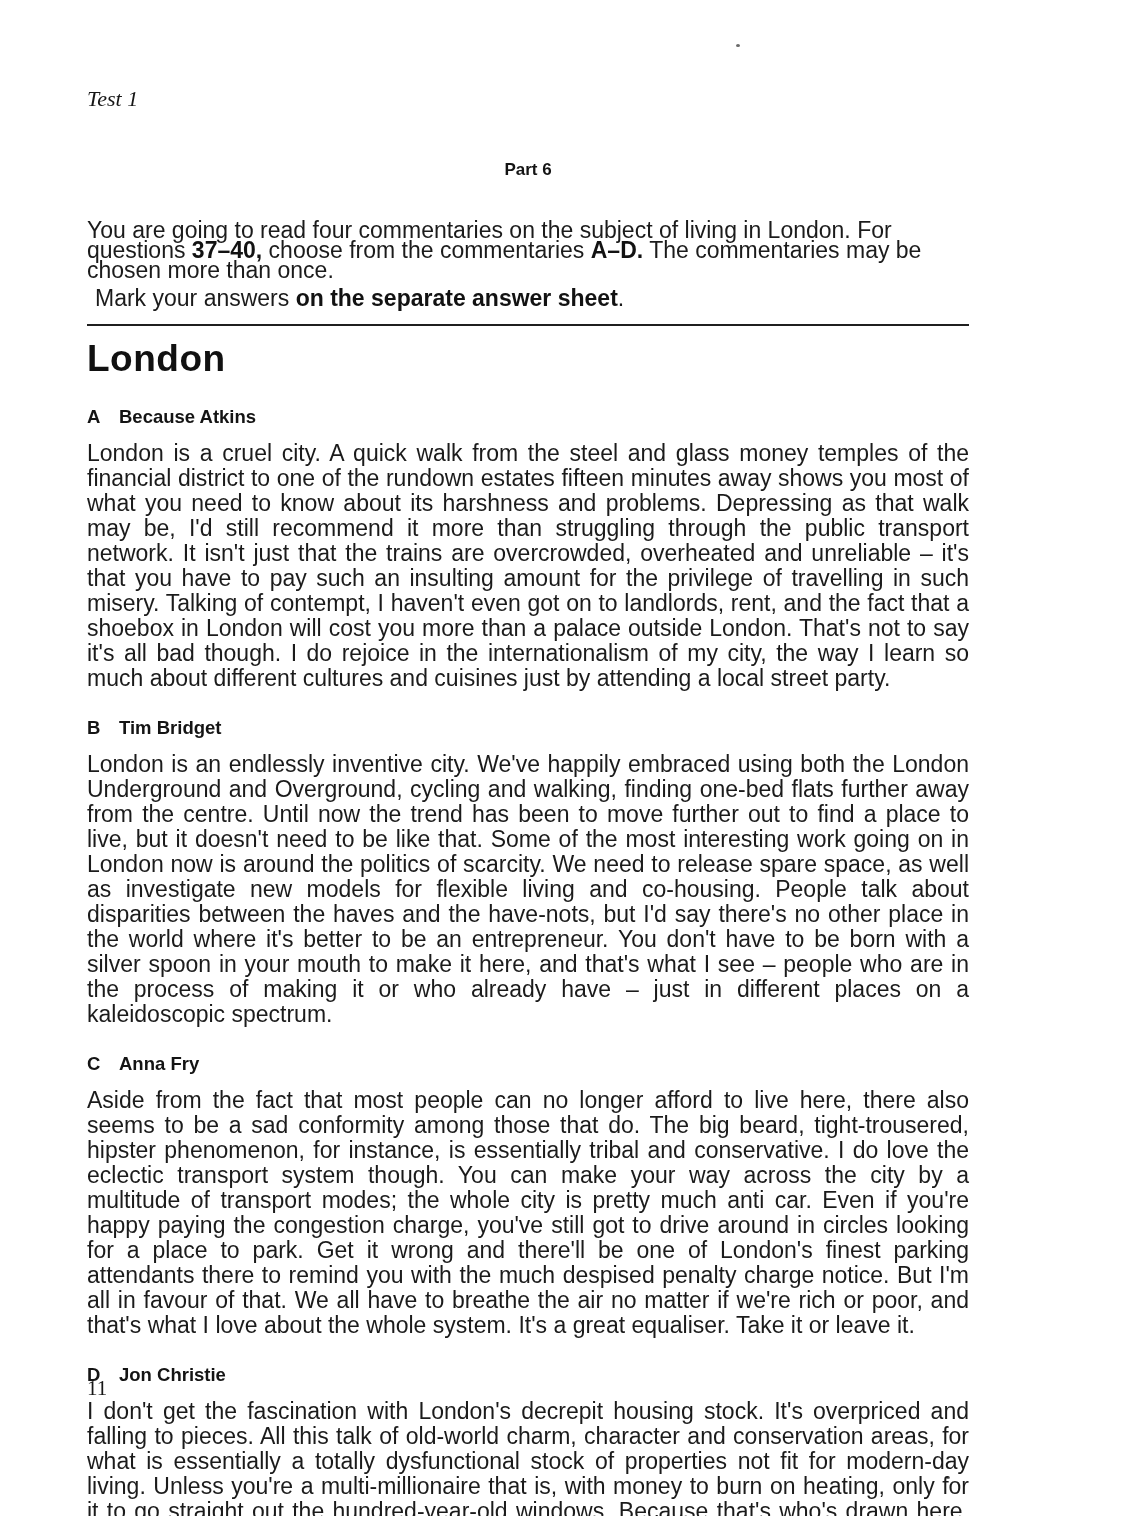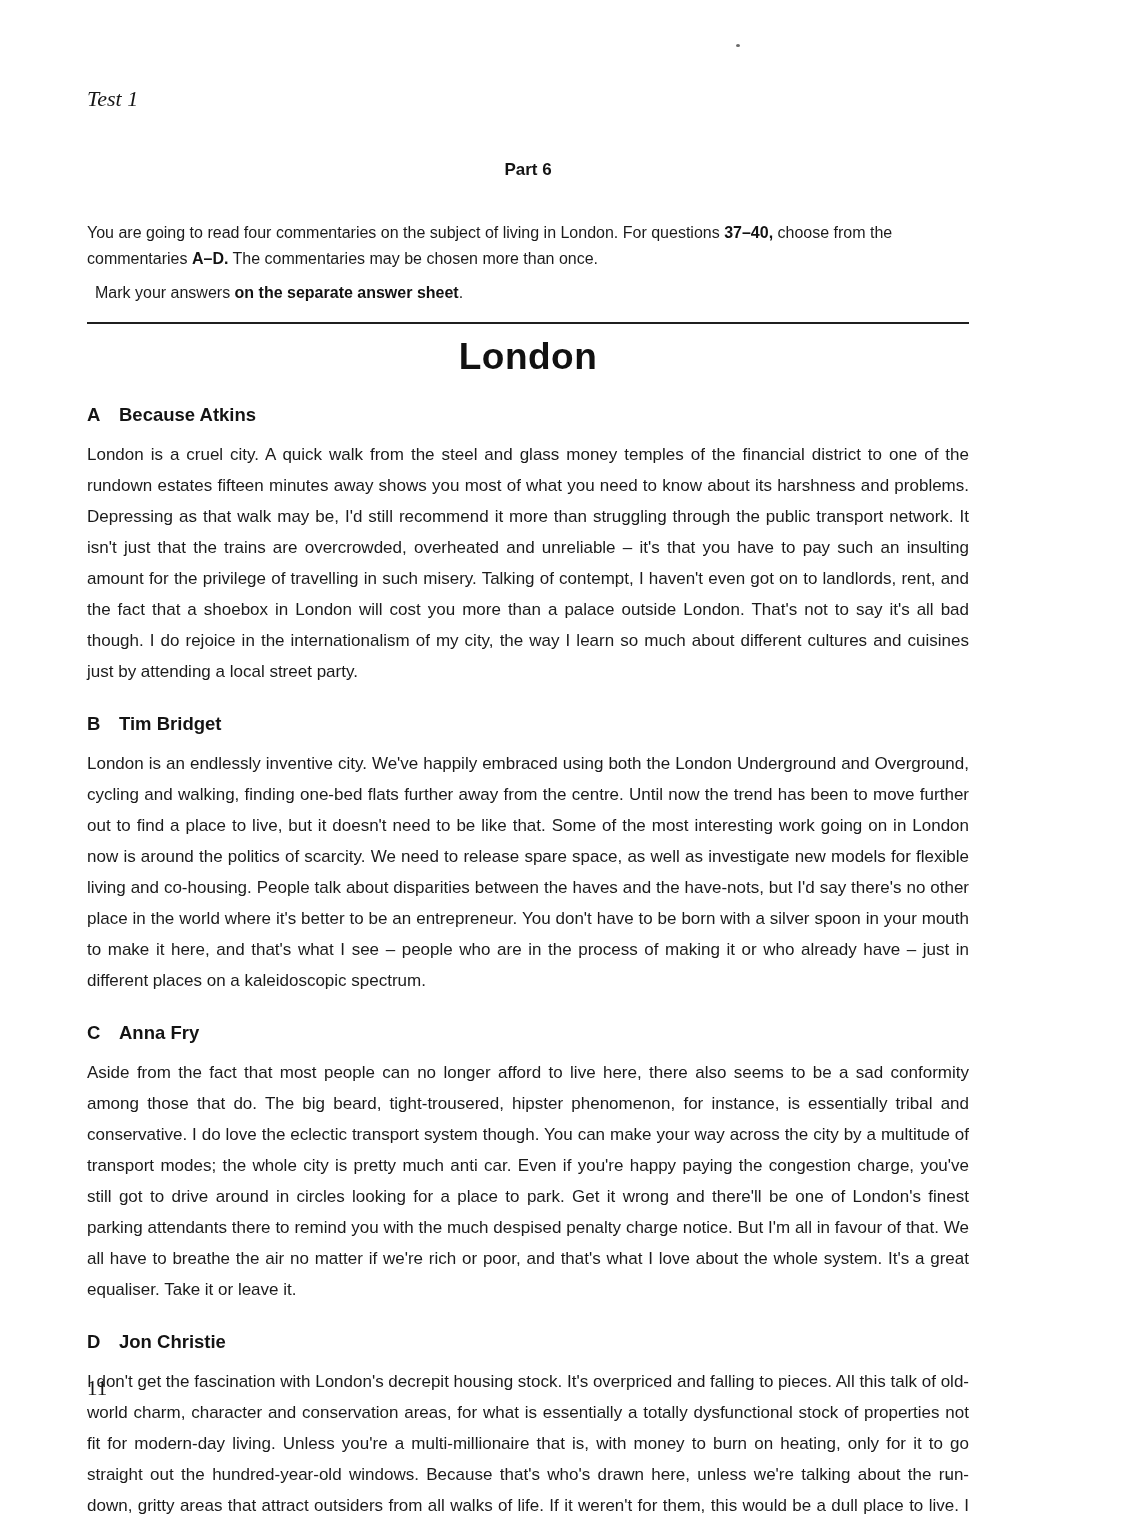--- a/index.html
+++ b/index.html
@@ -34,62 +34,62 @@
   }
   .part-label {
     margin: 160px 0 0 0;
     text-align: center;
     font-size: 17px;
     font-weight: bold;
     color: #141414;
   }
   .instructions {
     margin: 40px 0 0 0;
-    font-size: 16px;
-    line-height: 26px;
+    font-size: 23px;
+    line-height: 20px;
     color: #1b1b1b;
   }
   .instructions-line2 {
     margin: 8px;
   }
   .instructions b {
     font-weight: bold;
     color: #121212;
   }
   .divider {
     margin: 16px 0 0 0;
     border: none;
     border-top: 2px solid #1f1f1f;
     height: 0;
     width: 100%;
   }
   .article-title {
     margin: 12px 0 0 0;
-    text-align: center;
+    text-align: left;
     font-size: 37px;
     font-weight: bold;
     letter-spacing: 0.5px;
     color: #111111;
   }
   .section {
     margin-top: 26px;
   }
   .sec-head {
     font-size: 18.5px;
     font-weight: bold;
     color: #141414;
   }
   .sec-letter {
     display: inline-block;
     min-width: 32px;
   }
   .sec-text {
     margin: 13px 0 0 0;
-    font-size: 17px;
-    line-height: 31px;
+    font-size: 23px;
+    line-height: 25px;
     text-align: justify;
     color: #1b1b1b;
   }
   .page-number {
     position: absolute;
     left: 87px;
     top: 1376px;
     font-family: "Liberation Serif", serif;
     font-size: 21px;
     color: #161616;

